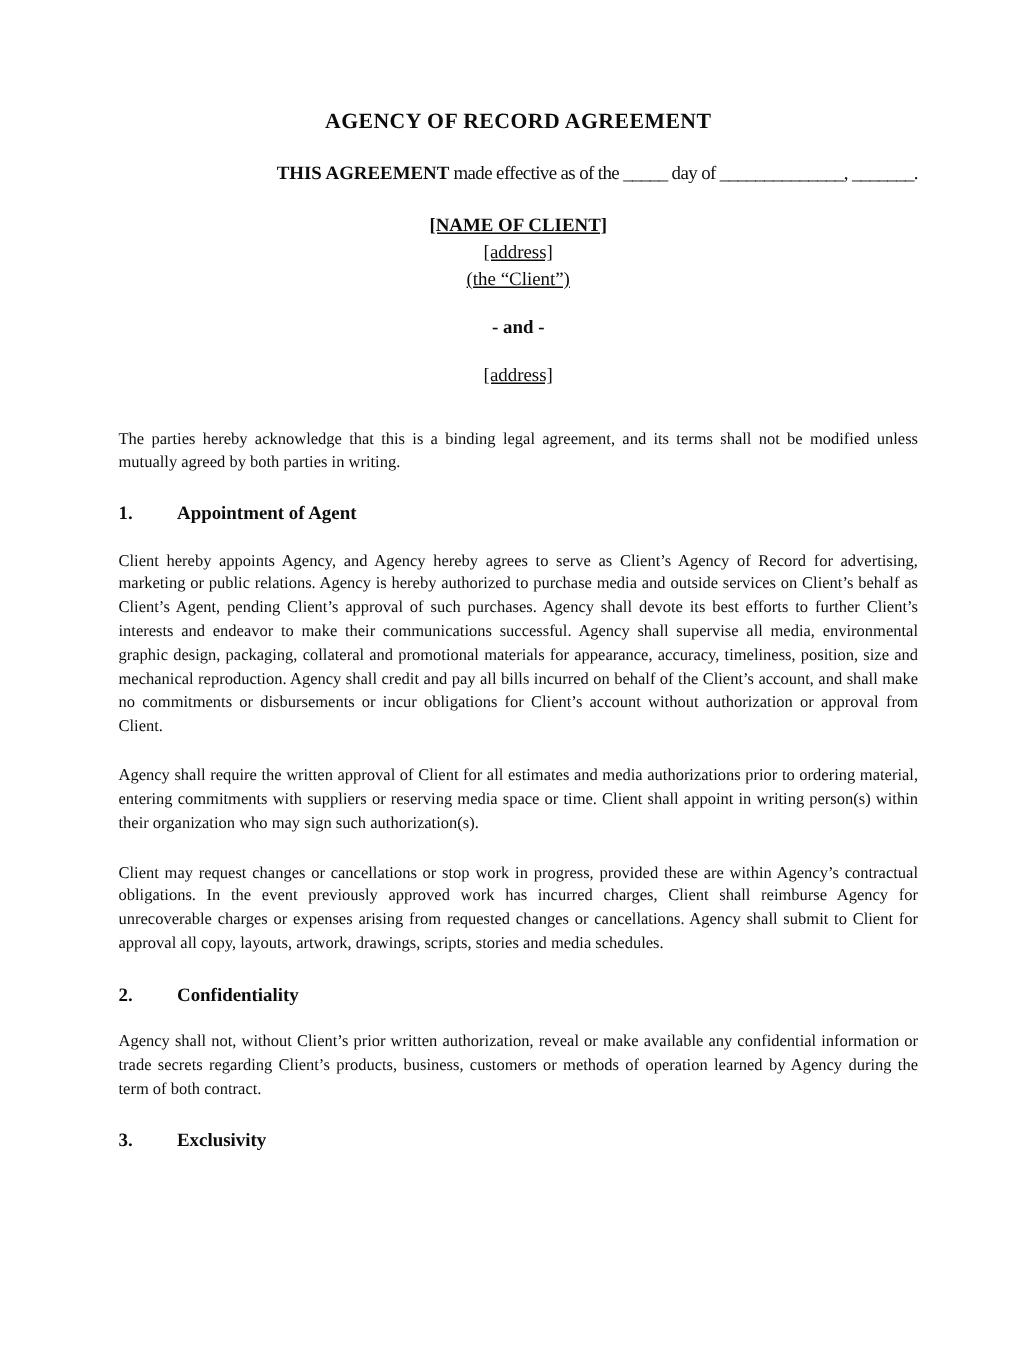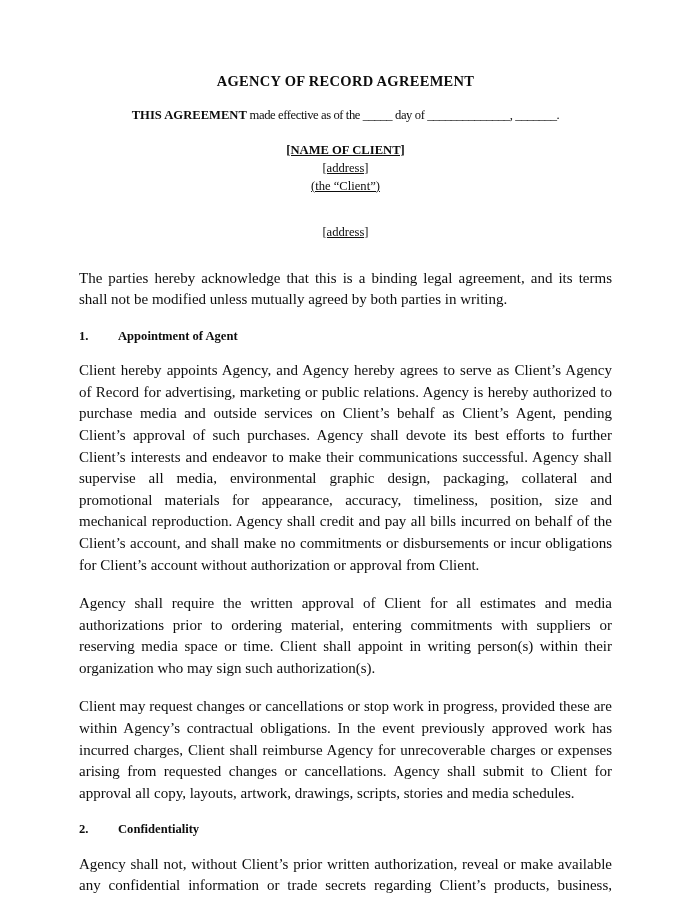--- a/index.html
+++ b/index.html
@@ -37,21 +37,21 @@
     font-size: 14.5px;
     letter-spacing: 0.3px;
     margin: 0 0 17px 0;
     line-height: 1.25;
   }
 
   .lead-line {
     font-size: 12.6px;
     line-height: 1.35;
     margin: 0 0 18px 0;
-    text-align: center;
+    text-align: right;
   }
   .lead-line .strong {
     font-weight: bold;
   }
   .blank {
     font-family: "Liberation Serif", "DejaVu Serif", serif;
     letter-spacing: -0.4px;
   }
 
   .between {
@@ -76,21 +76,21 @@
   }
   .and-line {
     text-align: center;
     font-size: 12.6px;
     font-weight: bold;
     line-height: 1.42;
     margin: 0;
   }
 
   .body-para {
-    font-size: 15px;
+    font-size: 11px;
     line-height: 1.44;
     text-align: justify;
     text-justify: inter-word;
     margin: 0 0 17px 0;
   }
 
   .section-heading {
     font-size: 12.6px;
     font-weight: bold;
     margin: 0 0 16px 0;
@@ -120,20 +120,21 @@
 
 
     <div class="party-block">
       <div class="party-name">[NAME OF CLIENT]</div>
       <div>[address]</div>
       <div>(the “Client”)</div>
     </div>
 
     <div class="party-gap"></div>
 
+    <p class="and-line">- and -</p>
 
     <div class="party-gap"></div>
 
     <div class="party-block">
       <div>[address]</div>
     </div>
 
     <div class="spacer-lg"></div>
 
     <p class="body-para">The parties hereby acknowledge that this is a binding legal agreement, and its terms shall not be modified unless mutually agreed by both parties in writing.</p>

